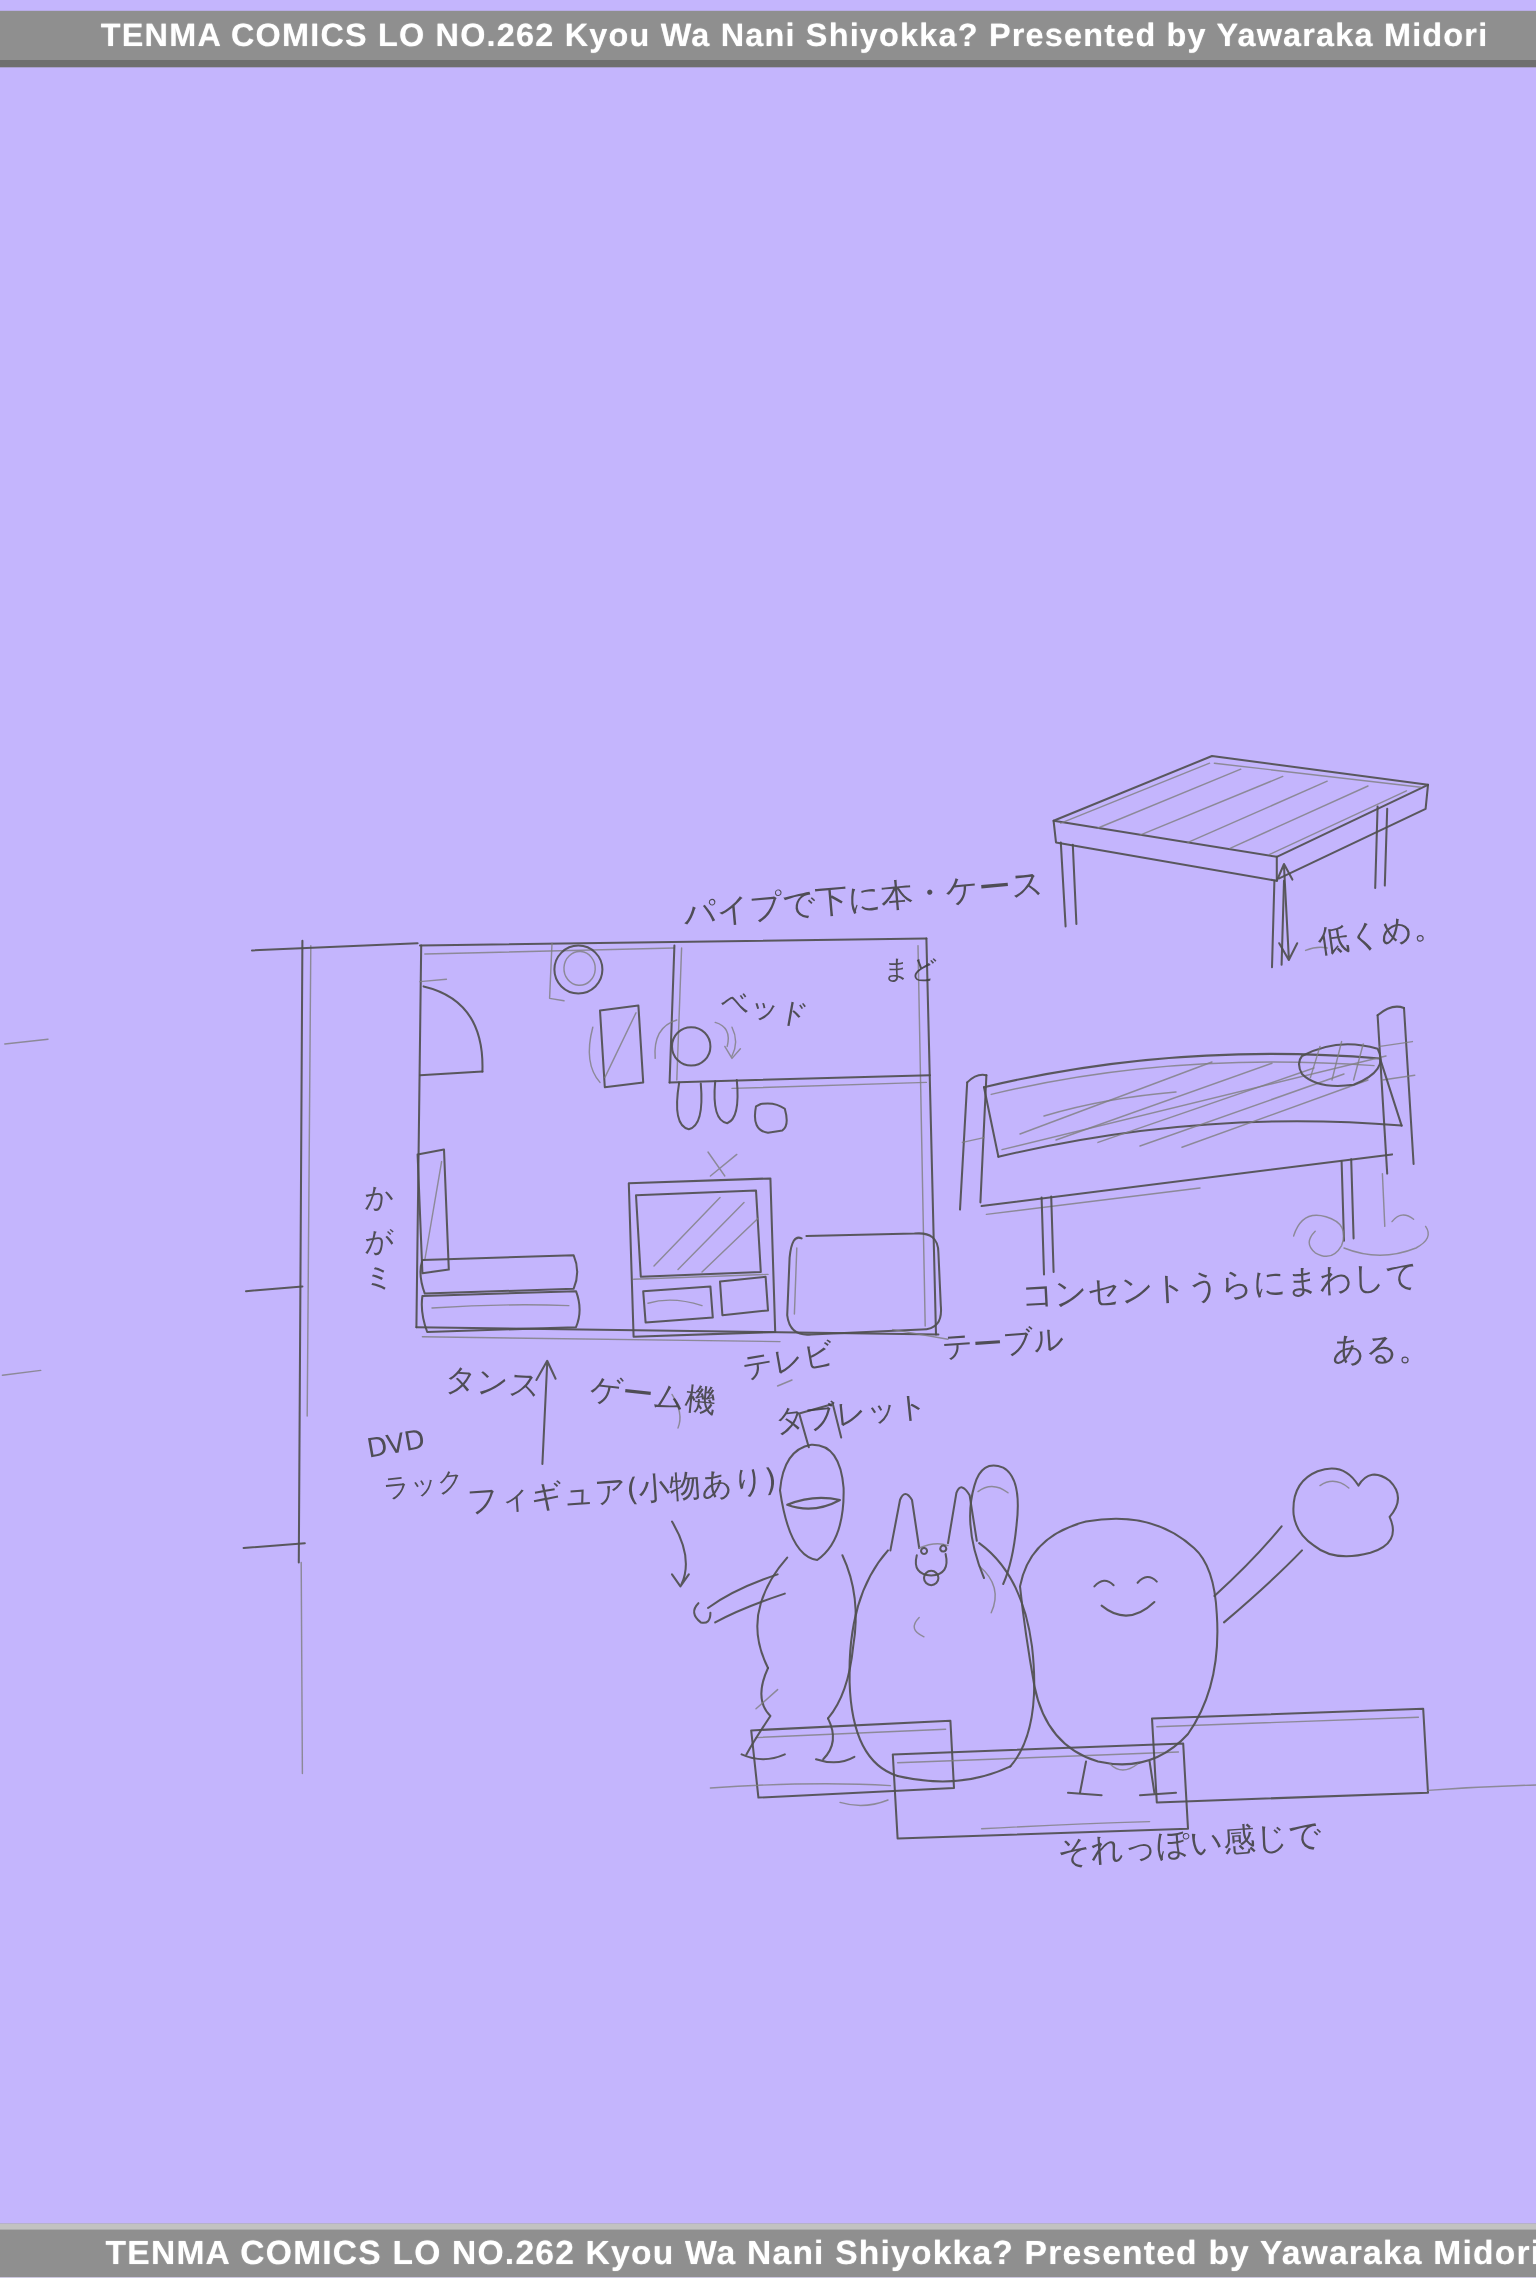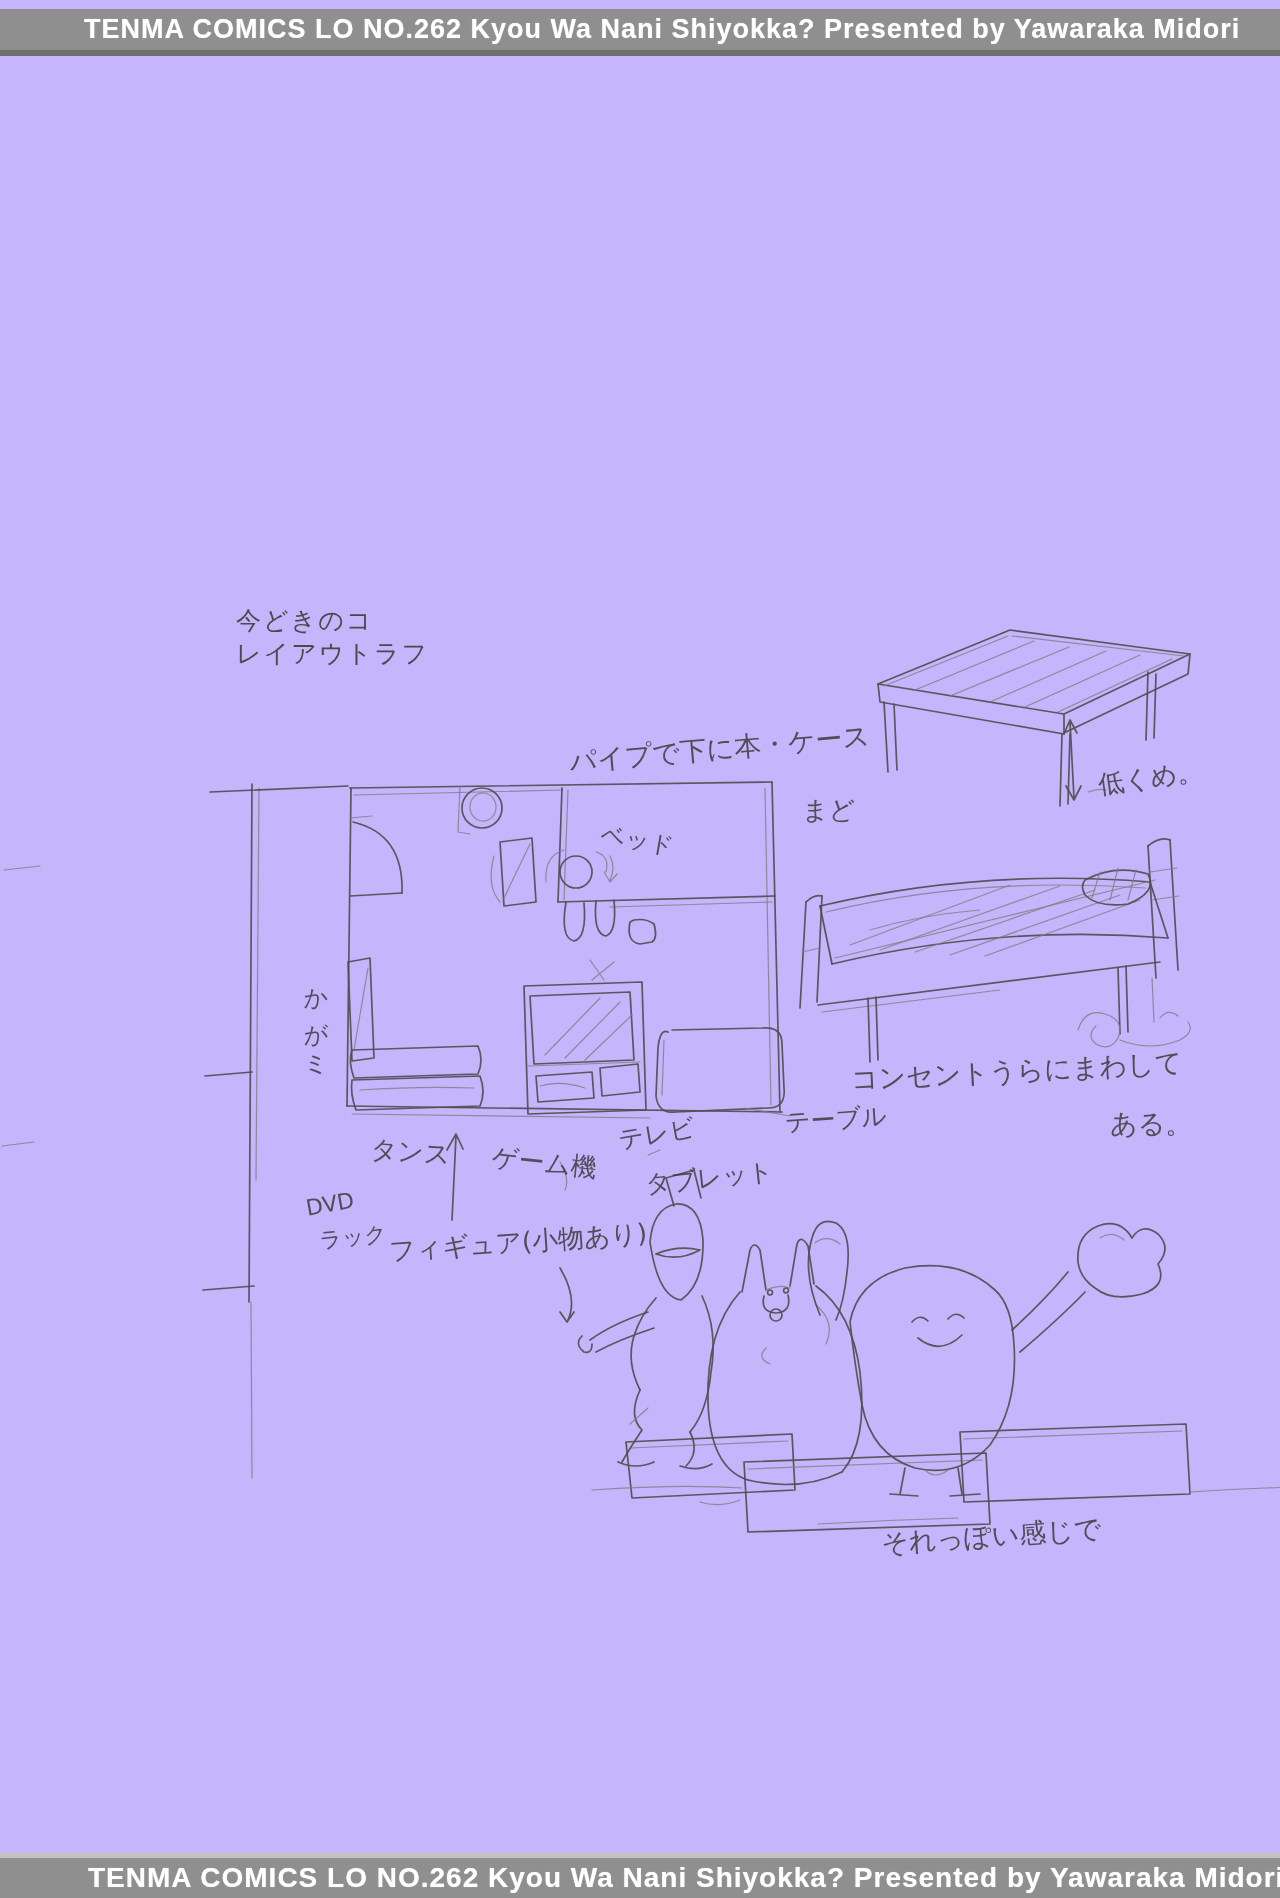--- a/index.html
+++ b/index.html
@@ -41,24 +41,20 @@
 </style>
 </head>
 <body>
 
 <div class="page">
 
   <div class="banner banner-top">
     <span>TENMA COMICS LO NO.262 Kyou Wa Nani Shiyokka? Presented by Yawaraka Midori</span>
   </div>
 
-  <div class="caption">
-    <div>今どきのコ</div>
-    <div>レイアウトラフ</div>
-  </div>
 
   <svg class="sketch" width="1280" height="1898" viewBox="0 0 1280 1898">
 
     <g>
       <path class="lt" d="M4,870 L40,866"></path>
       <path class="lt" d="M2,1146 L34,1142"></path>
     </g>
 
     <g>
 
@@ -217,21 +213,21 @@
       <path d="M1012,1330 Q1045,1300 1068,1272 M1020,1352 Q1060,1318 1085,1292"></path>
       <path d="M1078,1262 Q1076,1235 1098,1226 Q1120,1218 1132,1238 Q1142,1222 1158,1234 Q1172,1248 1158,1264 Q1168,1286 1142,1294 Q1112,1302 1095,1288 Q1080,1278 1078,1262"></path>
       <path class="lt" d="M1100,1238 Q1112,1230 1124,1240"></path>
       <path d="M905,1468 L900,1494 M958,1468 L962,1494"></path>
       <path d="M890,1494 L918,1496 M950,1496 L980,1494"></path>
       <path class="lt" d="M925,1470 Q935,1480 948,1470"></path>
     </g>
   </svg>
 
   <div class="hw" style="left:568px;top:744px;font-size:27px;transform:rotate(-5deg);">パイプで下に本・ケース</div>
-  <div class="hw" style="left:802px;top:793px;font-size:26px;">まど</div>
+  <div class="hw" style="left:736px;top:793px;font-size:22px;">まど</div>
   <div class="hw" style="left:604px;top:818px;font-size:24px;transform:rotate(10deg);">ベッド</div>
   <div class="hw hw-vert" style="left:300px;top:972px;font-size:24px;">かがミ</div>
   <div class="hw" style="left:372px;top:1132px;font-size:26px;transform:rotate(4deg);">タンス</div>
   <div class="hw" style="left:494px;top:1140px;font-size:26px;transform:rotate(6deg);">ゲーム機</div>
   <div class="hw" style="left:616px;top:1124px;font-size:25px;transform:rotate(-10deg);">テレビ</div>
   <div class="hw" style="left:644px;top:1168px;font-size:25px;transform:rotate(-6deg);">タブレット</div>
   <div class="hw" style="left:784px;top:1106px;font-size:25px;transform:rotate(-4deg);">テーブル</div>
   <div class="hw" style="left:304px;top:1196px;font-size:22px;transform:rotate(-10deg);">DVD</div>
   <div class="hw" style="left:318px;top:1226px;font-size:22px;transform:rotate(-6deg);">ラック</div>
   <div class="hw" style="left:388px;top:1234px;font-size:26px;transform:rotate(-4deg);">フィギュア(小物あり)</div>

